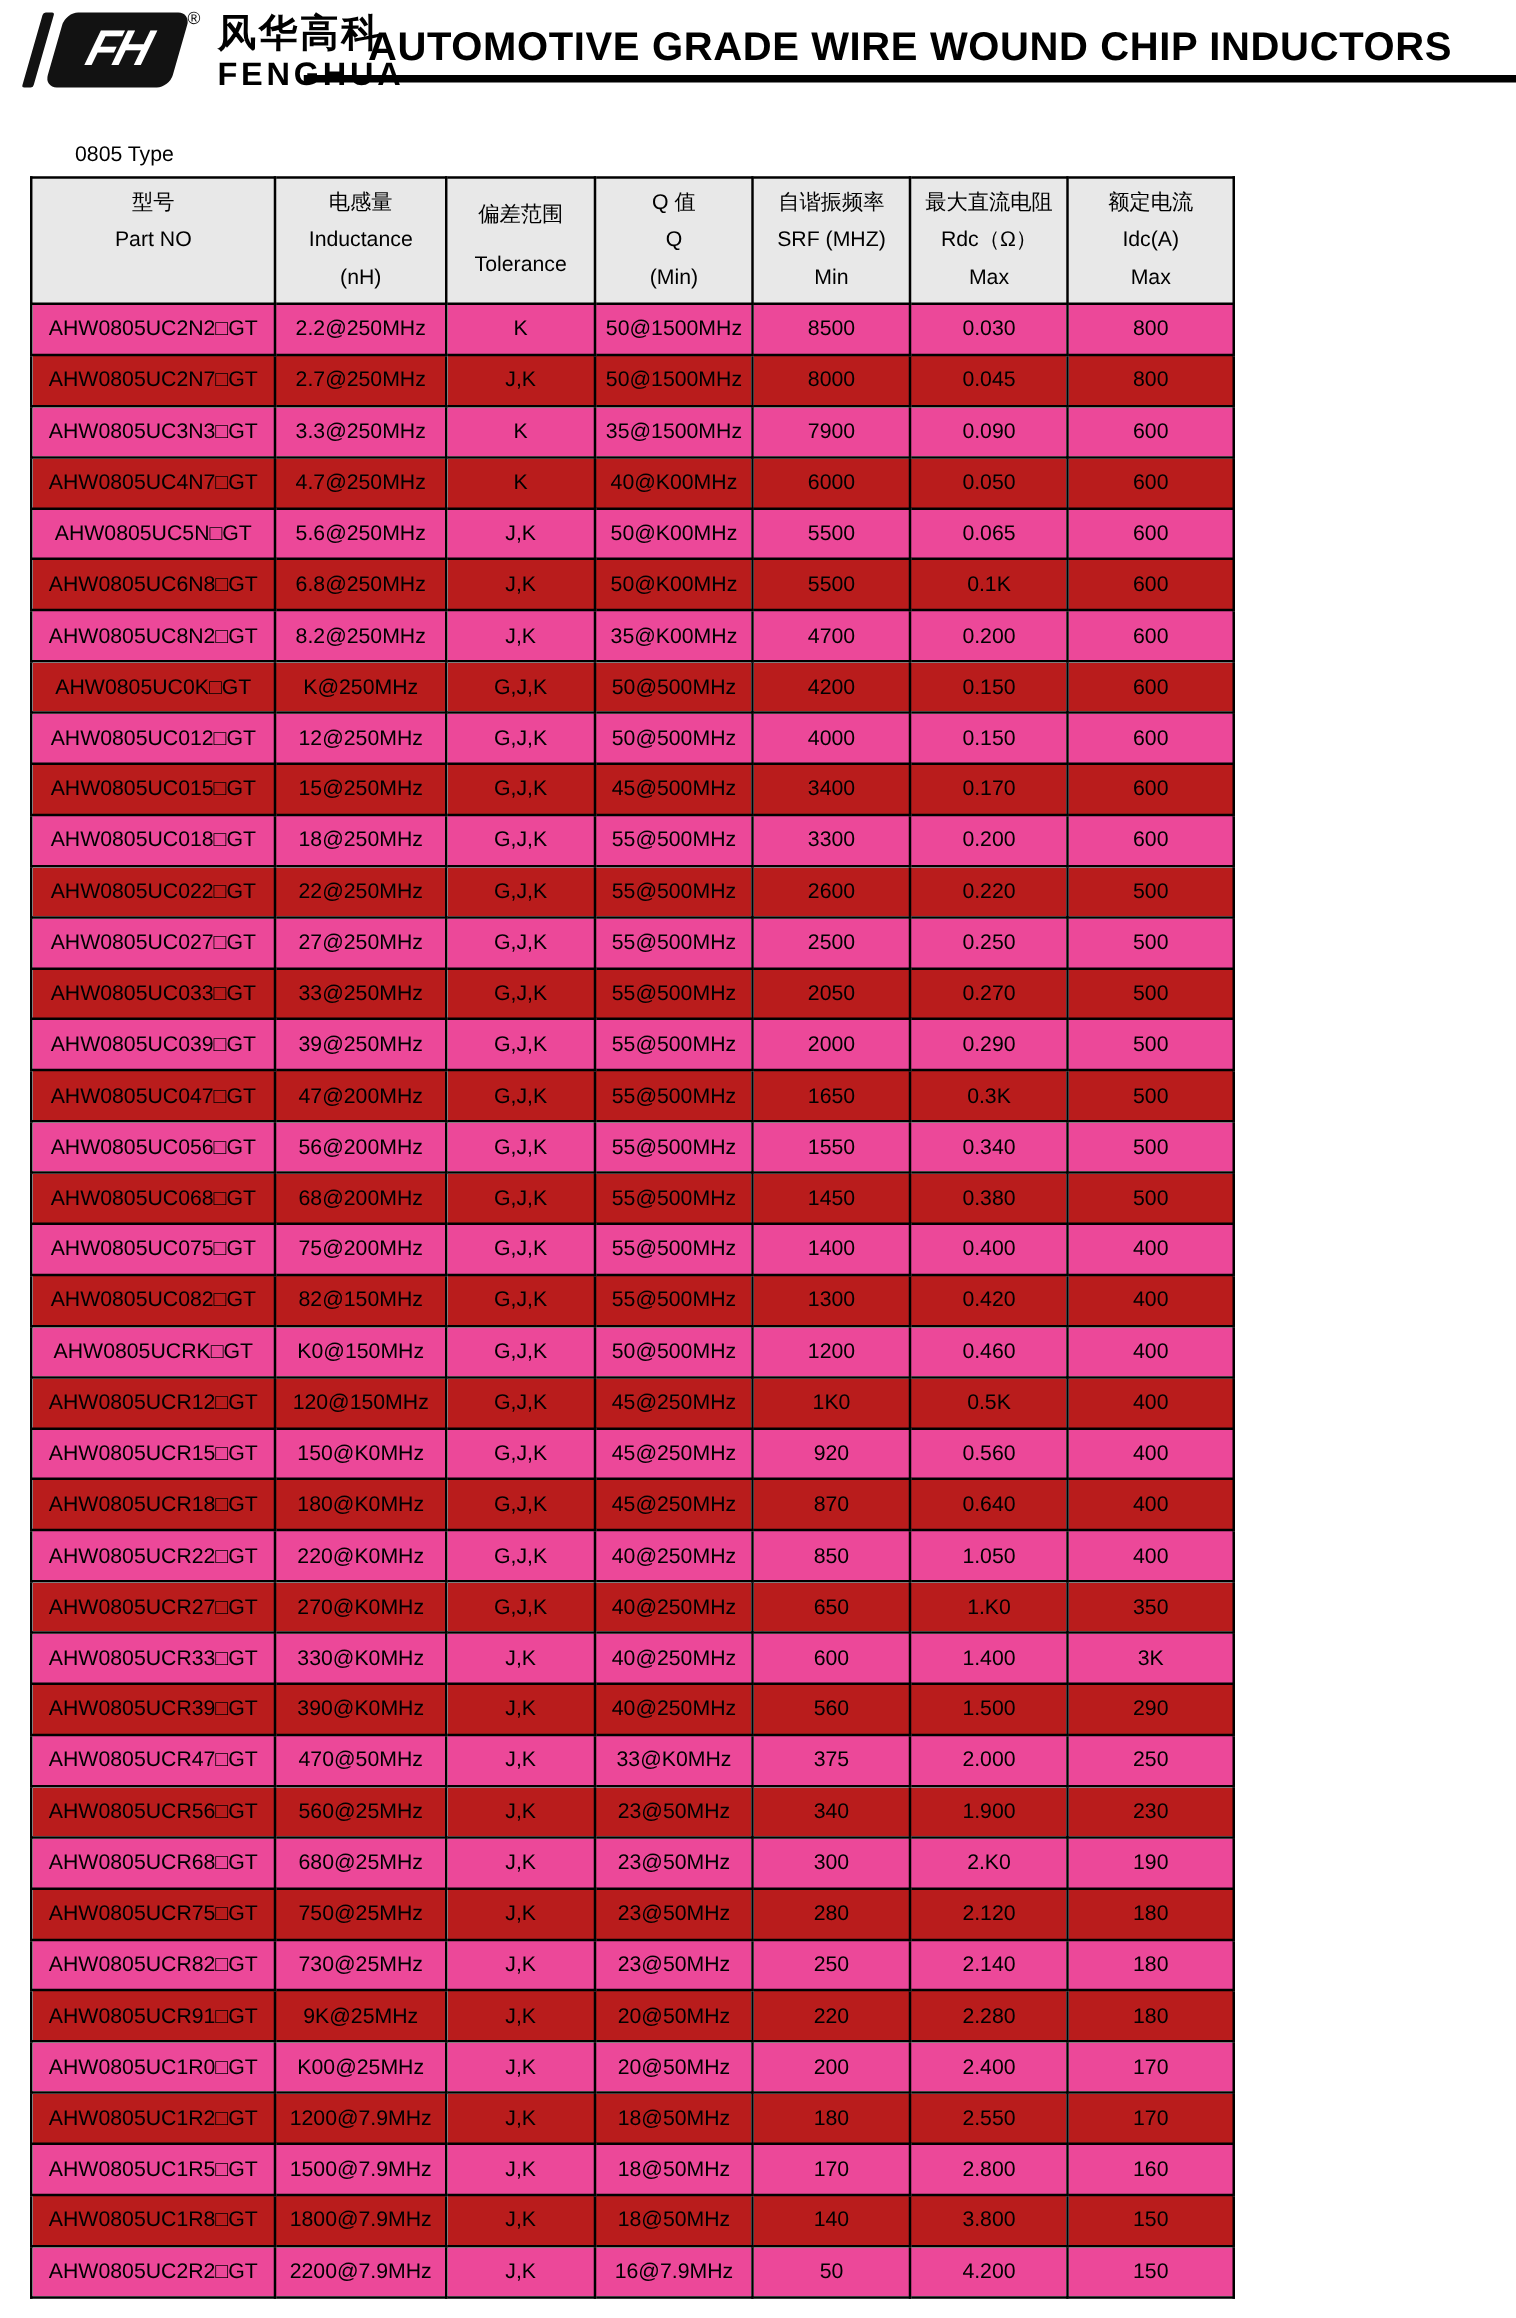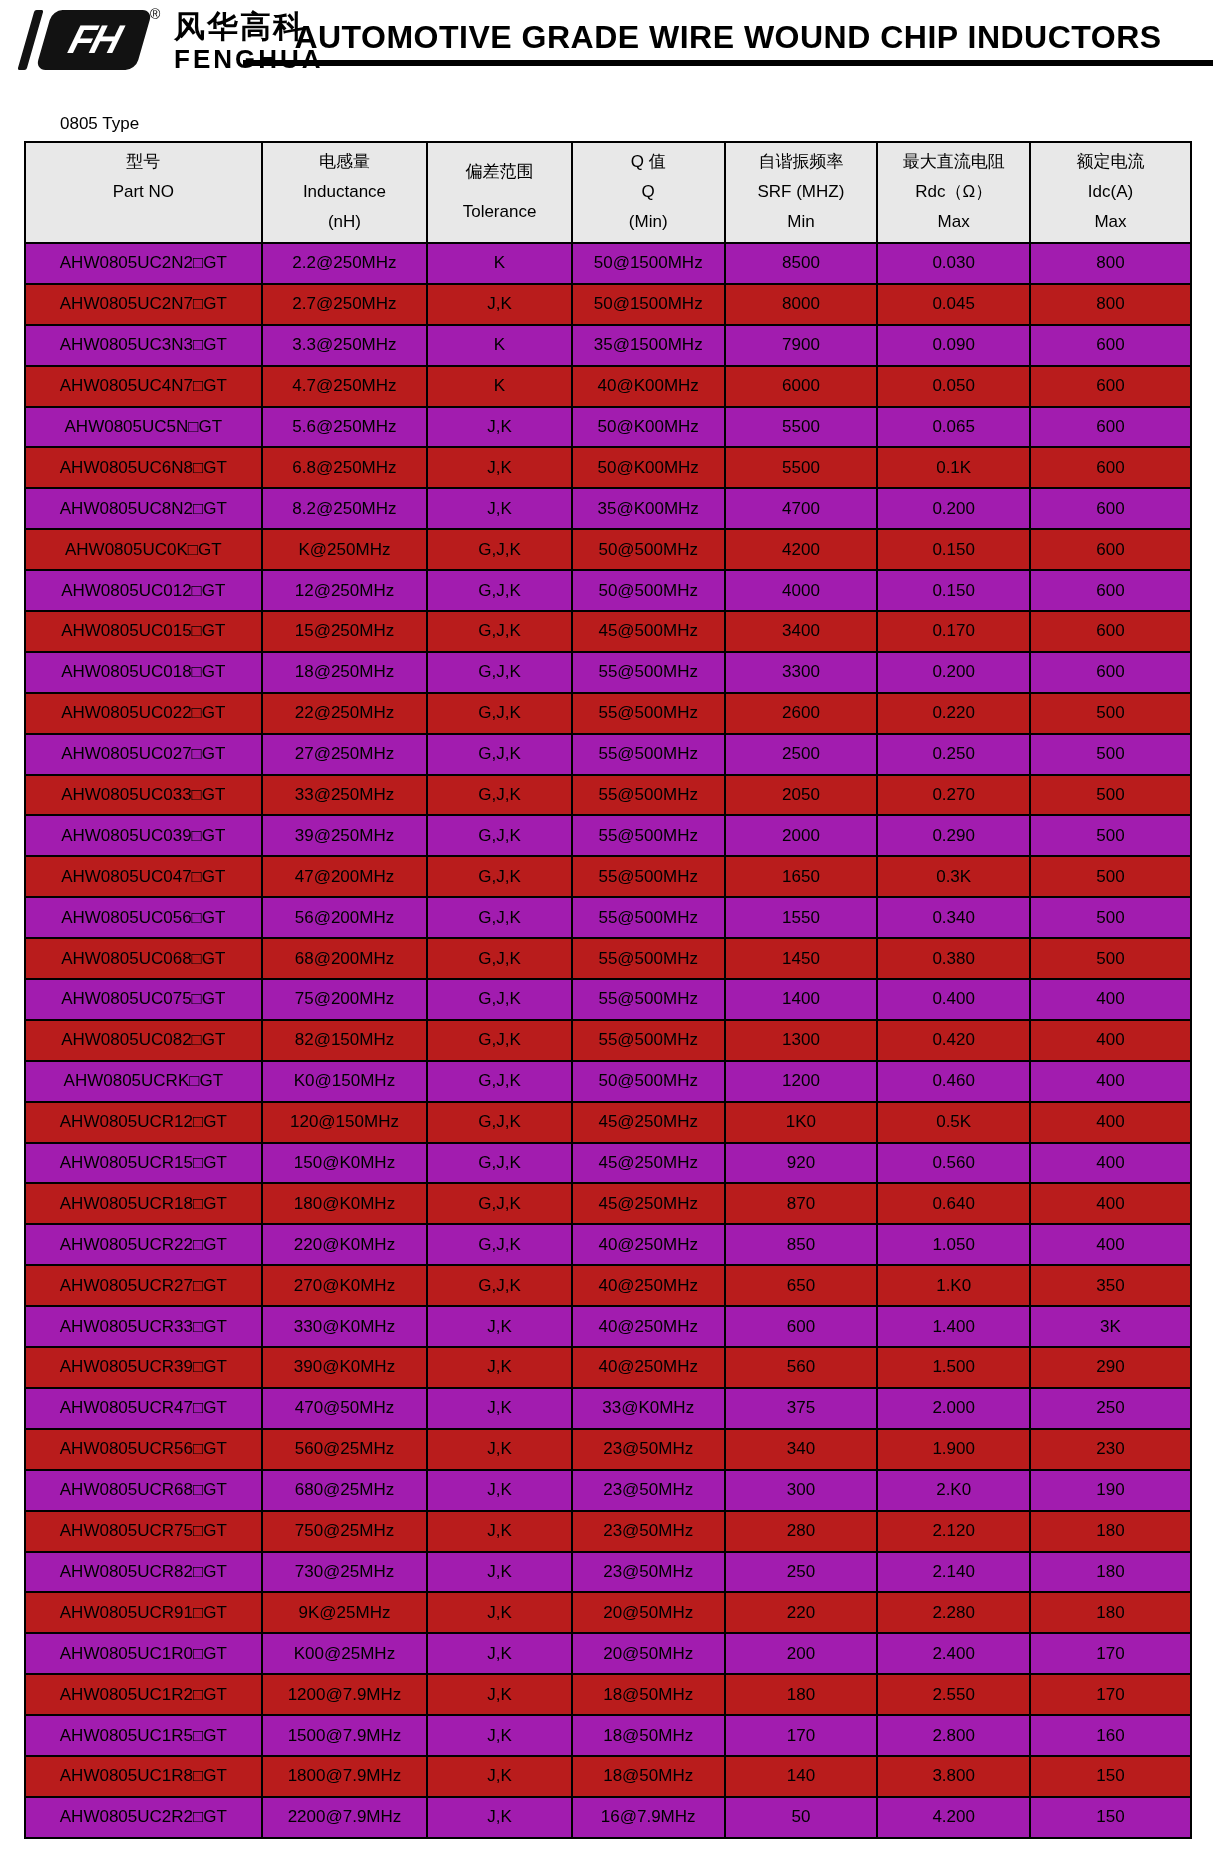--- a/index.html
+++ b/index.html
@@ -33,32 +33,32 @@
 
   .title-wrap{position:absolute;left:243px;right:0;top:22px;}
   .title-wrap h1{margin:0;font-size:32px;font-weight:bold;text-align:center;line-height:30px;letter-spacing:0.5px;}
   .title-rule{height:6px;background:#000;margin-top:8px;}
 
   
   .section-label{position:absolute;left:60px;top:114px;font-size:17px;}
 
   
   table.spec{
-    position:absolute;left:24px;top:141px;width:1168px;
+    position:absolute;left:24px;top:141px;width:964px;
     border-collapse:collapse;table-layout:fixed;
   }
   table.spec th, table.spec td{
     border:2px solid #000;text-align:center;vertical-align:middle;
     font-size:17px;padding:0;overflow:hidden;white-space:nowrap;
   }
   thead tr{height:99px;}
   thead th{background:#e8e8e8;font-weight:normal;}
   .hcell{display:flex;flex-direction:column;justify-content:space-evenly;height:99px;}
   .hline{min-height:1.2em;line-height:1.2em;font-size:17px;}
-  tbody tr{height:40.9px;background:#a21caf;}
+  tbody tr{height:40.9px;background:#ec4899;}
   tbody tr.alt{background:#b91c1c;}
 </style>
 </head>
 <body>
 
 <div class="page">
 
   <div class="brand">
     <div class="emblem">
       <div class="slash"></div>

